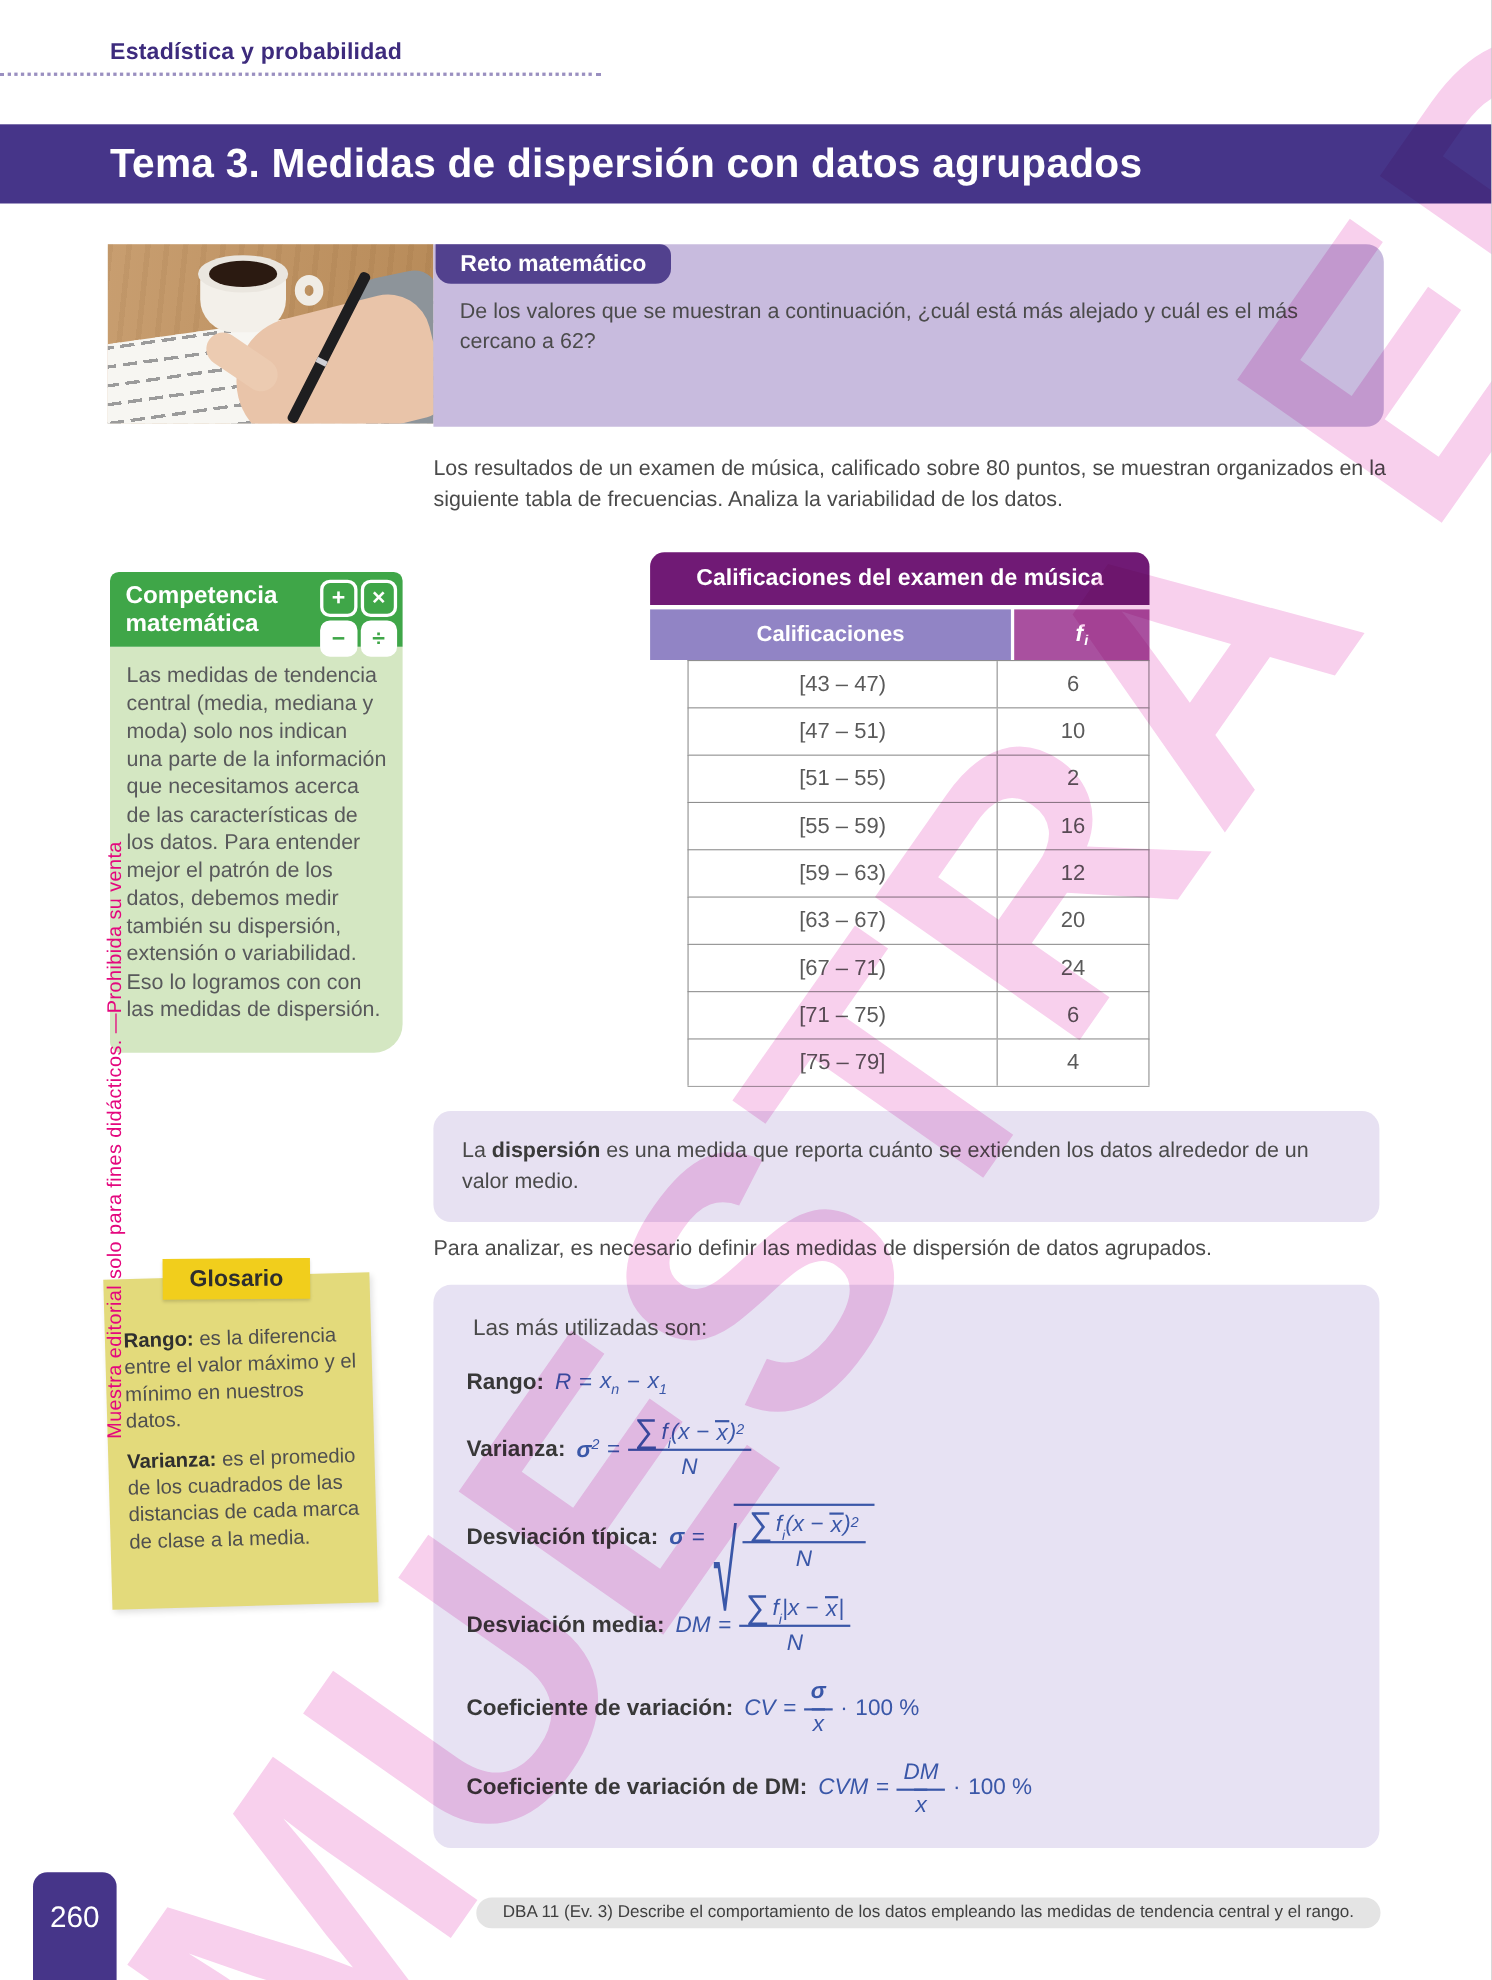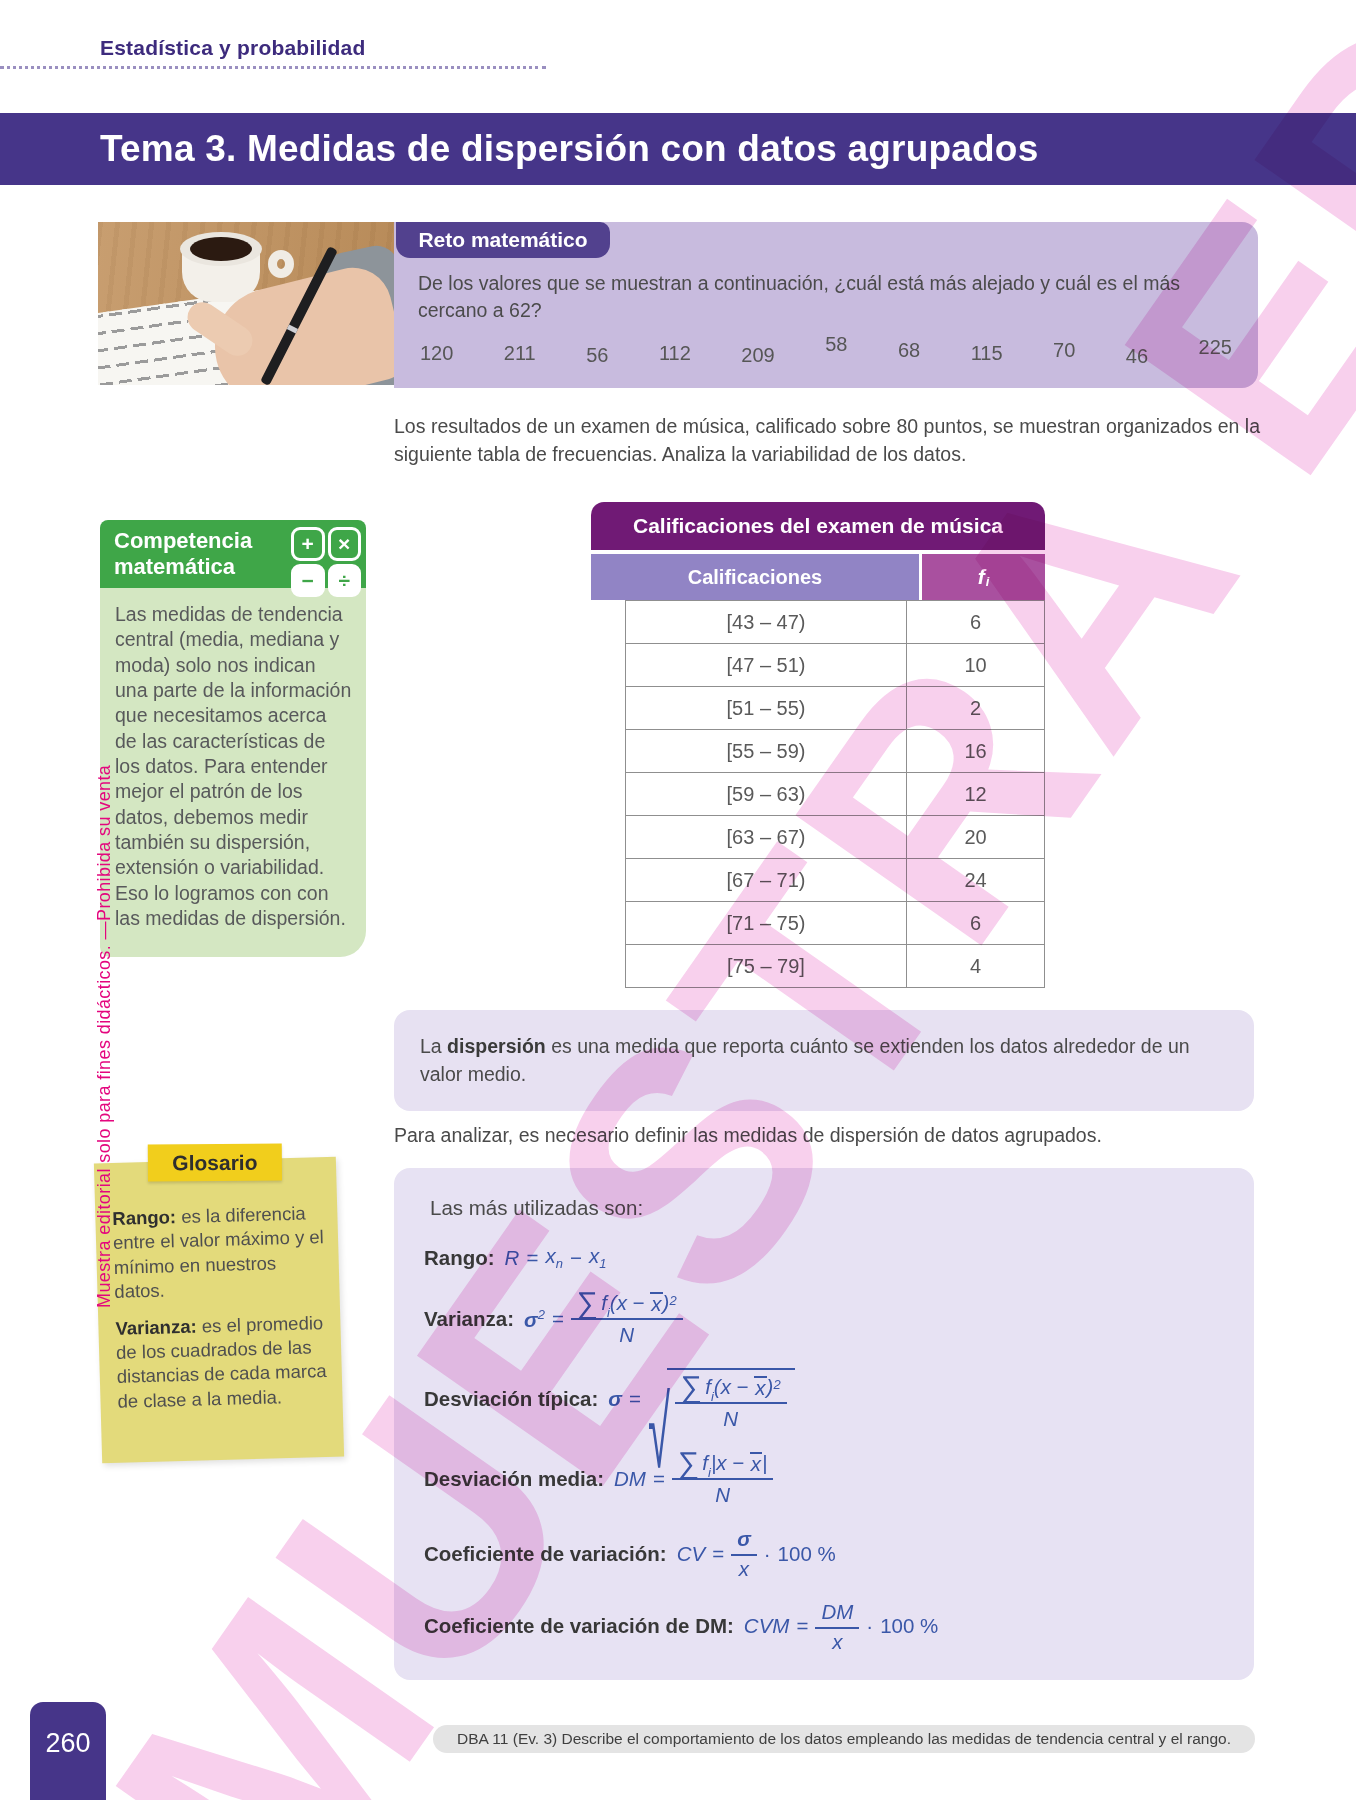--- a/index.html
+++ b/index.html
@@ -240,33 +240,20 @@
     <div class="cup-handle"></div>
     <div class="sleeve"></div>
     <div class="hand"></div>
     <div class="finger"></div>
     <div class="pen"></div>
   </div>
 
   <div class="reto-box">
     <div class="reto-label">Reto matemático</div>
     <div class="reto-question">De los valores que se muestran a continuación, ¿cuál está más alejado y cuál es el más cercano a 62?</div>
-    <div class="reto-values">
-        <span>120</span>
-        <span>211</span>
-        <span>56</span>
-        <span>112</span>
-        <span>209</span>
-        <span>58</span>
-        <span>68</span>
-        <span>115</span>
-        <span>70</span>
-        <span>46</span>
-        <span>225</span>
-      </div>
   </div>
 
   <p class="intro-para">Los resultados de un examen de música, calificado sobre 80 puntos, se muestran organizados en la siguiente tabla de frecuencias. Analiza la variabilidad de los datos.</p>
 
   <div class="comp-box">
     <div class="comp-header">
       <span>Competencia matemática</span>
       <span class="calc-icon">
         <span class="calc-cell g">+</span>
         <span class="calc-cell g">×</span>

